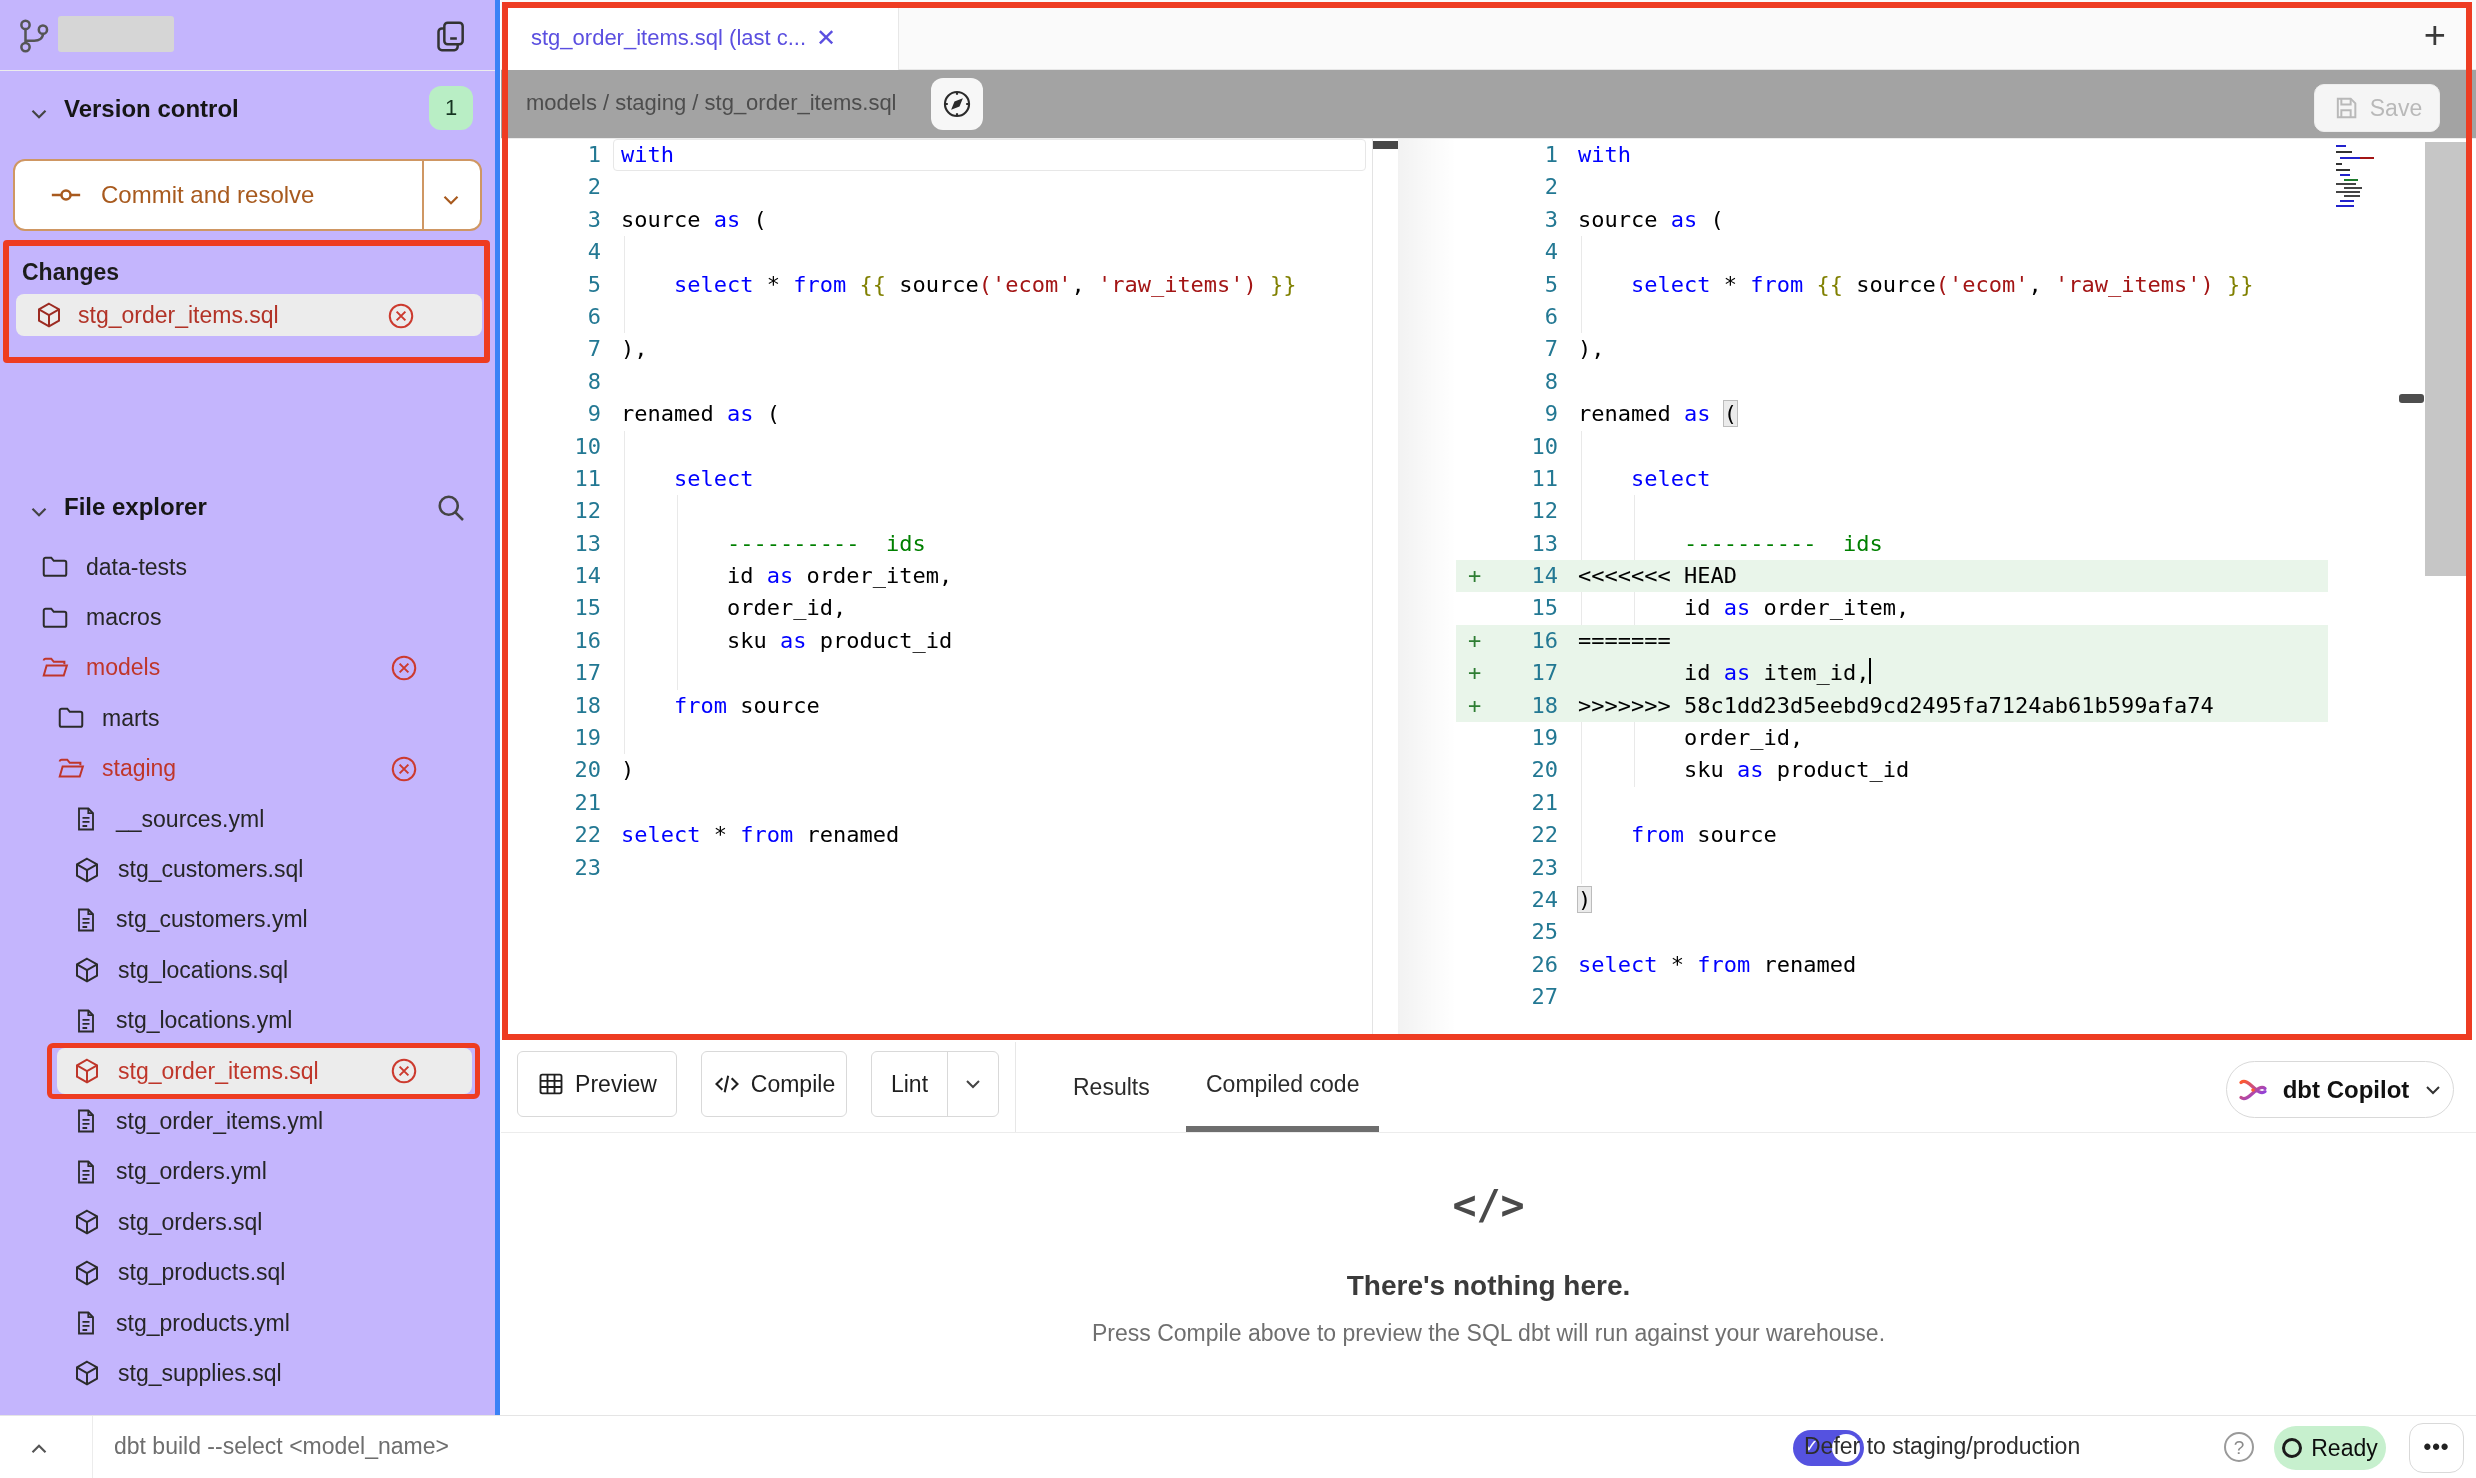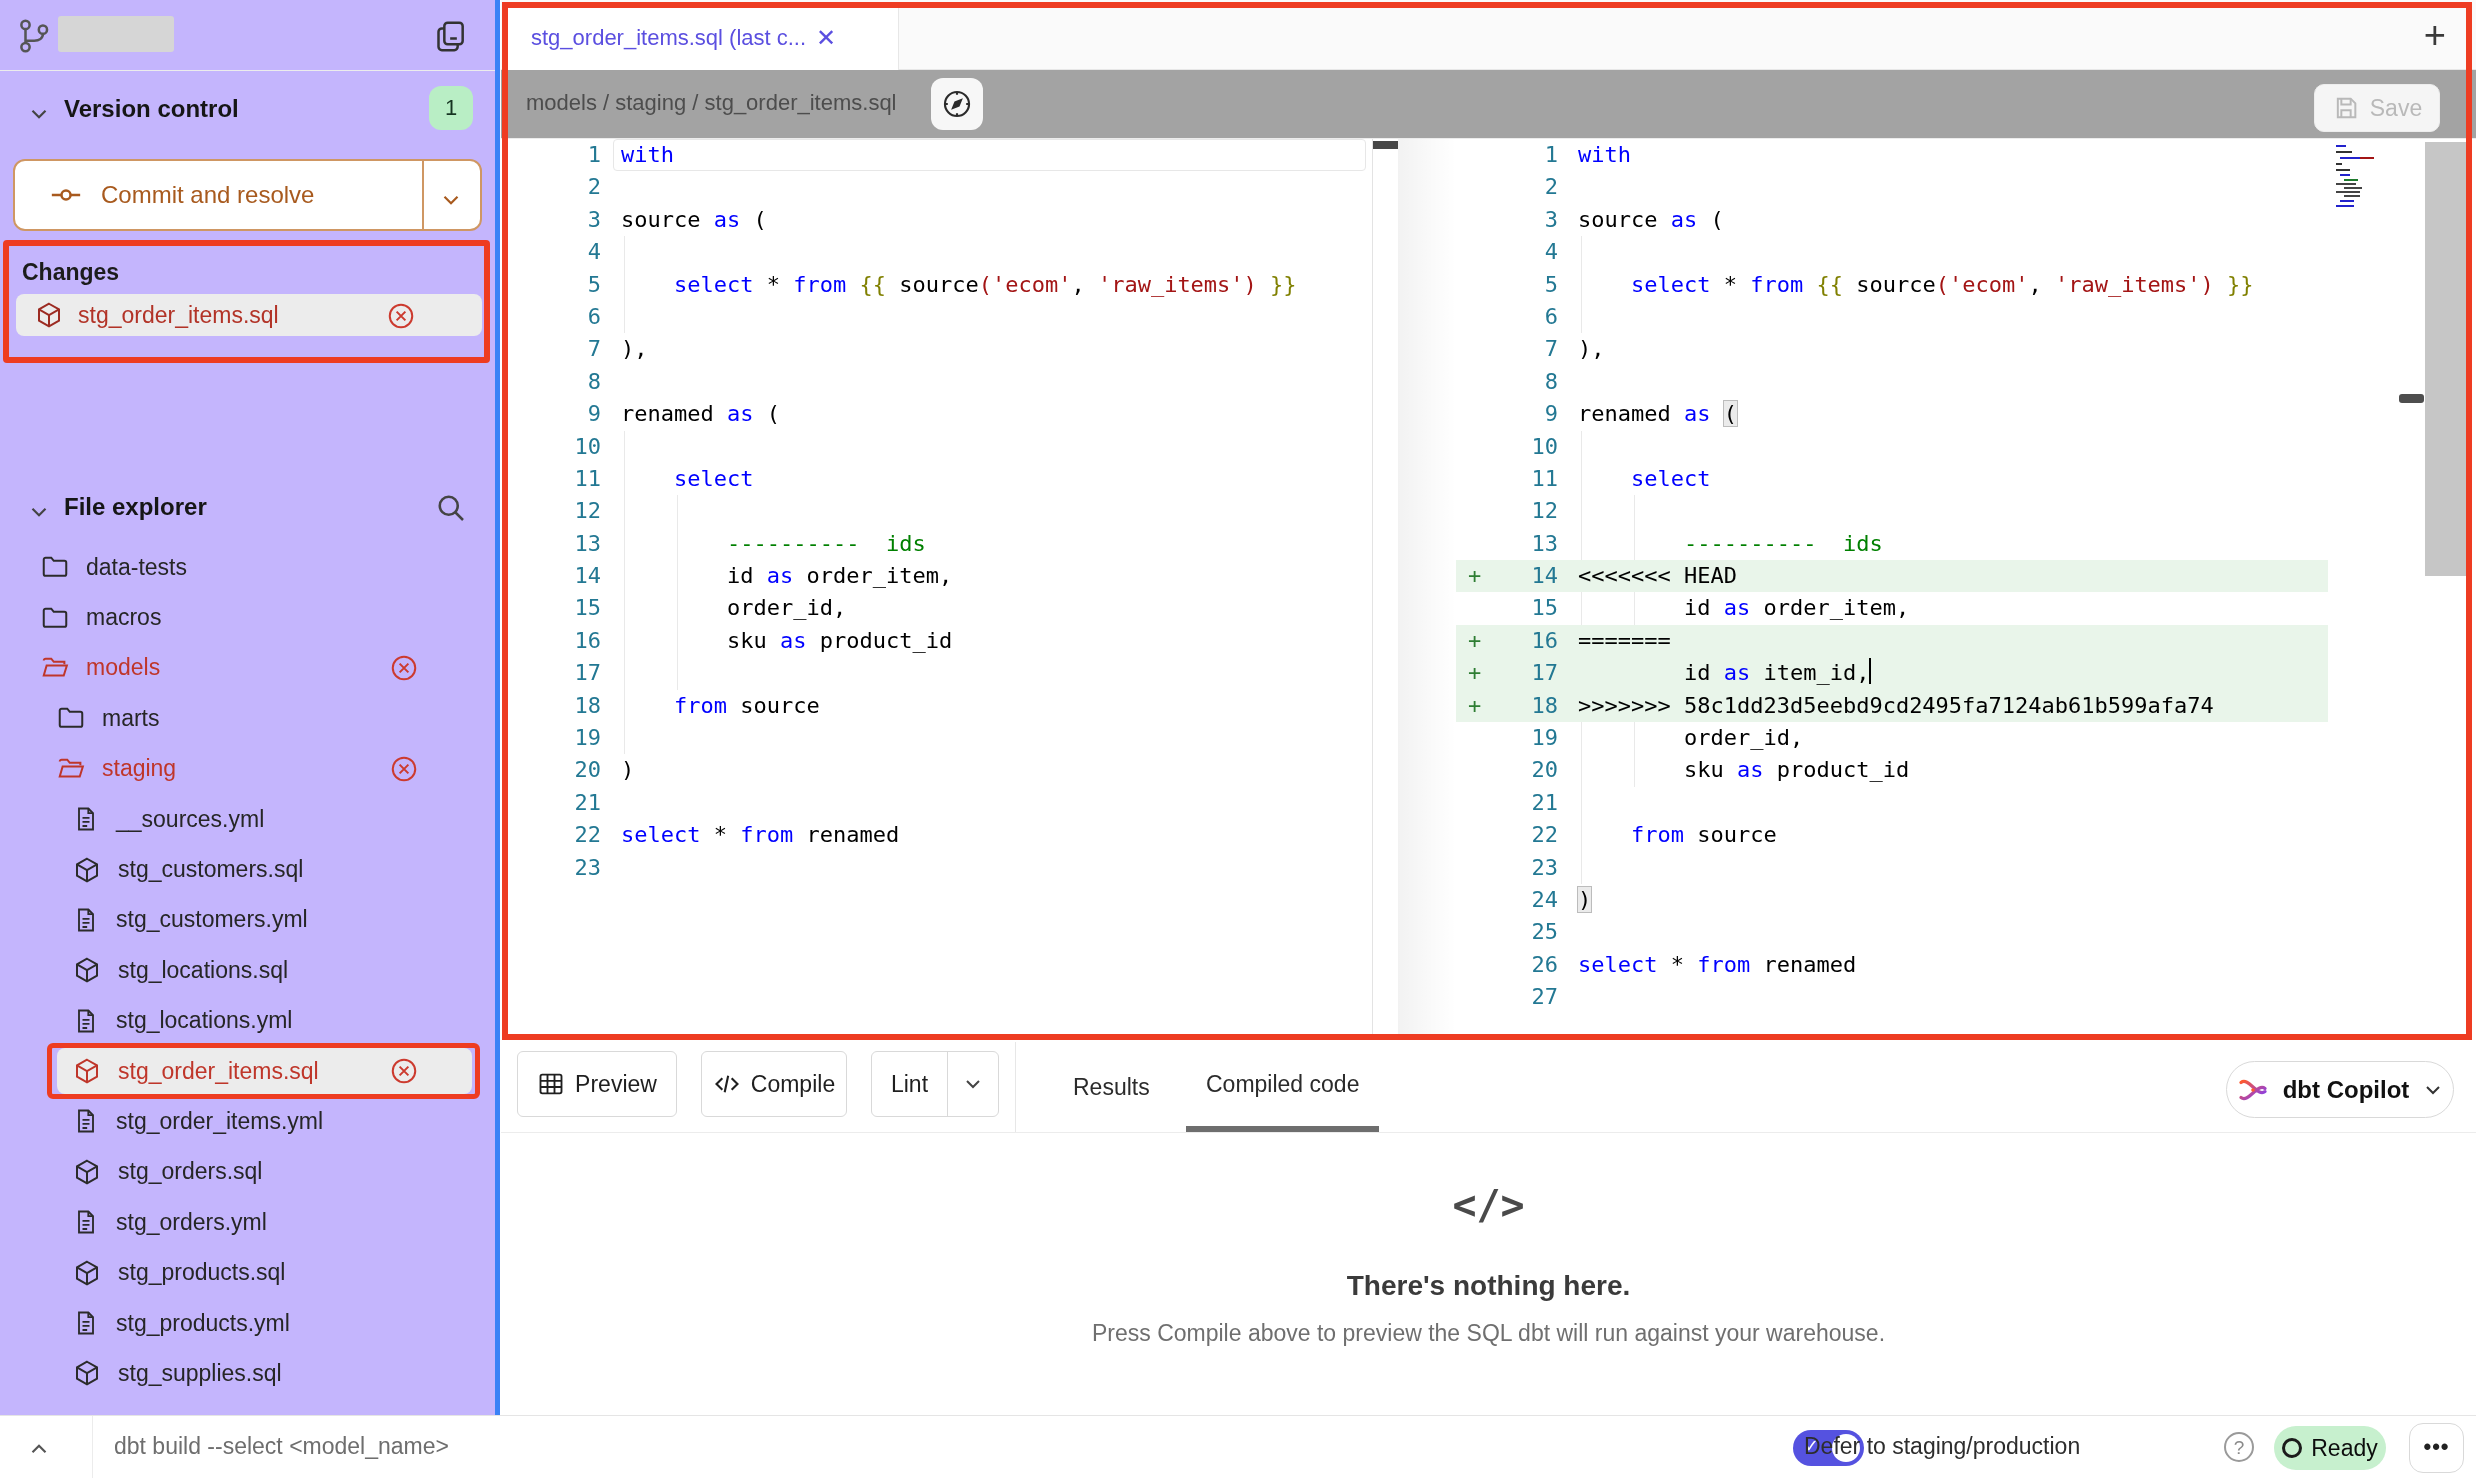--- a/index.html
+++ b/index.html
@@ -350,35 +350,35 @@
           <span class="ficon">
             <svg width="28" height="28" viewBox="0 0 24 24" fill="none" stroke="#2b2b2b" stroke-width="1.6">
               <path d="M6 3h8l4 4v14H6V3z"></path>
               <path d="M14 3v4h4M9 11h6M9 14.5h6M9 18h4"></path>
             </svg>
           </span>
           <span>stg_order_items.yml</span>
         </div>
         <div class="fe-row lvl3">
           <span class="ficon">
-            <svg width="30" height="30" viewBox="0 0 24 24" fill="none" stroke="#2b2b2b" stroke-width="1.6">
-              <path d="M12 3l8 4.5v9L12 21l-8-4.5v-9L12 3z"></path>
-              <path d="M4 7.5l8 4.5 8-4.5M12 12v9"></path>
-            </svg>
-          </span>
-          <span>stg_orders.sql</span>
-        </div>
-        <div class="fe-row lvl3">
-          <span class="ficon">
             <svg width="28" height="28" viewBox="0 0 24 24" fill="none" stroke="#2b2b2b" stroke-width="1.6">
               <path d="M6 3h8l4 4v14H6V3z"></path>
               <path d="M14 3v4h4M9 11h6M9 14.5h6M9 18h4"></path>
             </svg>
           </span>
           <span>stg_orders.yml</span>
+        </div>
+        <div class="fe-row lvl3">
+          <span class="ficon">
+            <svg width="30" height="30" viewBox="0 0 24 24" fill="none" stroke="#2b2b2b" stroke-width="1.6">
+              <path d="M12 3l8 4.5v9L12 21l-8-4.5v-9L12 3z"></path>
+              <path d="M4 7.5l8 4.5 8-4.5M12 12v9"></path>
+            </svg>
+          </span>
+          <span>stg_orders.sql</span>
         </div>
         <div class="fe-row lvl3">
           <span class="ficon">
             <svg width="30" height="30" viewBox="0 0 24 24" fill="none" stroke="#2b2b2b" stroke-width="1.6">
               <path d="M12 3l8 4.5v9L12 21l-8-4.5v-9L12 3z"></path>
               <path d="M4 7.5l8 4.5 8-4.5M12 12v9"></path>
             </svg>
           </span>
           <span>stg_products.sql</span>
         </div>

